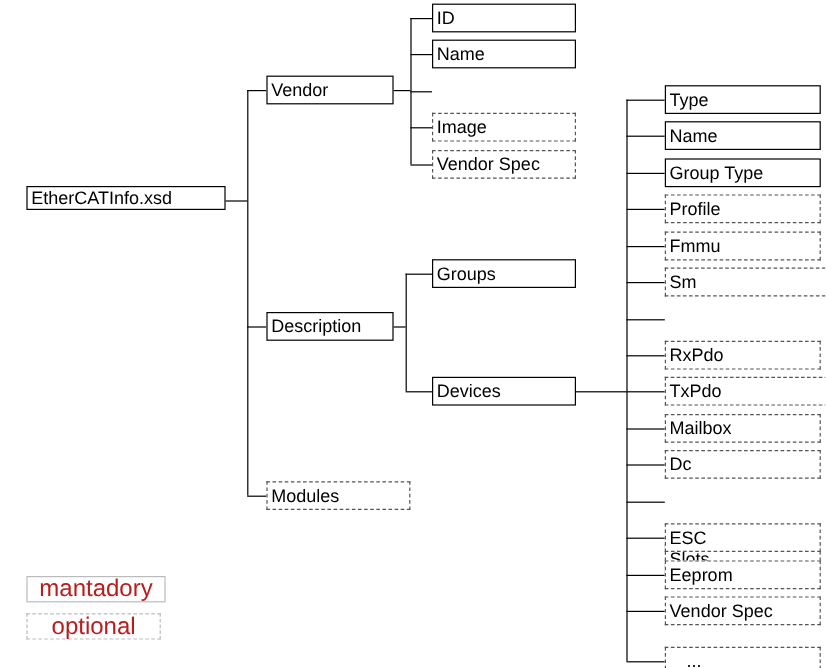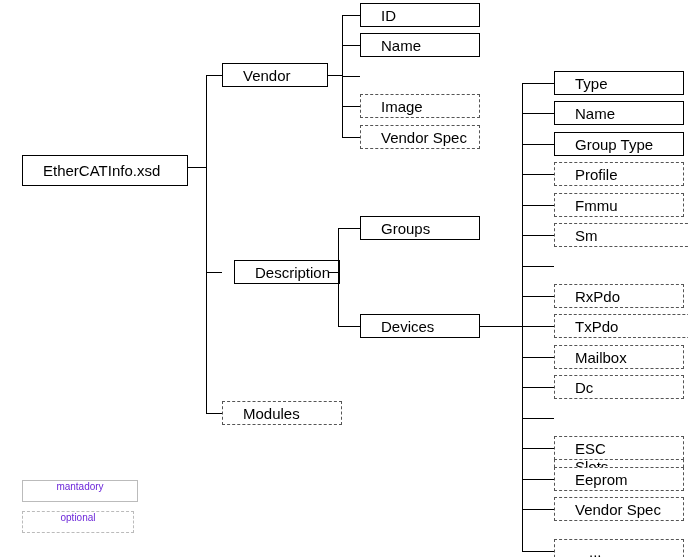--- a/index.html
+++ b/index.html
@@ -19,70 +19,70 @@
   }
   .node {
     position: absolute;
     box-sizing: border-box;
     background: #ffffff;
     color: #000000;
     font-size: 15px;
     line-height: 1;
     display: flex;
     align-items: center;
-    padding-left: 20px;
+    padding-left: 3px;
     white-space: nowrap;
   }
   .node.solid {
     border: 1px solid #000000;
   }
   .node.dashed {
     border: 1px dashed #555555;
   }
   .line {
     position: absolute;
     background: #000000;
   }
   .line.h { height: 1px; }
   .line.v { width: 1px; }
 
   .legend-item {
     position: absolute;
     box-sizing: border-box;
     background: #ffffff;
-    color: #6d28d9;
-    font-size: 10px;
+    color: #b91c1c;
+    font-size: 20px;
     display: flex;
-    align-items: flex-start;
+    align-items: center;
     justify-content: center;
     white-space: nowrap;
   }
   .legend-item.solid { border: 1px solid #bbbbbb; }
   .legend-item.dashed { border: 1px dashed #bbbbbb; }
 </style>
 </head>
 <body>
 
 <div id="canvas">
 
-  <div class="node solid" style="left:22px; top:155px; width:166px; height:31px;">
+  <div class="node solid" style="left:22px; top:155px; width:166px; height:20px;">
     <span>EtherCATInfo.xsd</span>
   </div>
 
   <div class="line h" style="left:188px; top:167px; width:18px;"></div>
 
   <div class="line v" style="left:206px; top:75px; height:338px;"></div>
 
   <div class="line h" style="left:206px; top:75px; width:16px;"></div>
   <div class="node solid" style="left:222px; top:63px; width:106px; height:24px;">
     <span>Vendor</span>
   </div>
 
   <div class="line h" style="left:206px; top:272px; width:16px;"></div>
-  <div class="node solid" style="left:222px; top:260px; width:106px; height:24px;margin-left:12px;">
+  <div class="node solid" style="left:222px; top:260px; width:106px; height:24px;">
     <span>Description</span>
   </div>
 
   <div class="line h" style="left:206px; top:413px; width:16px;"></div>
   <div class="node dashed" style="left:222px; top:401px; width:120px; height:24px;">
     <span>Modules</span>
   </div>
 
   <div class="line h" style="left:328px; top:75px; width:14px;"></div>
   <div class="line v" style="left:342px; top:15px; height:122px;"></div>

